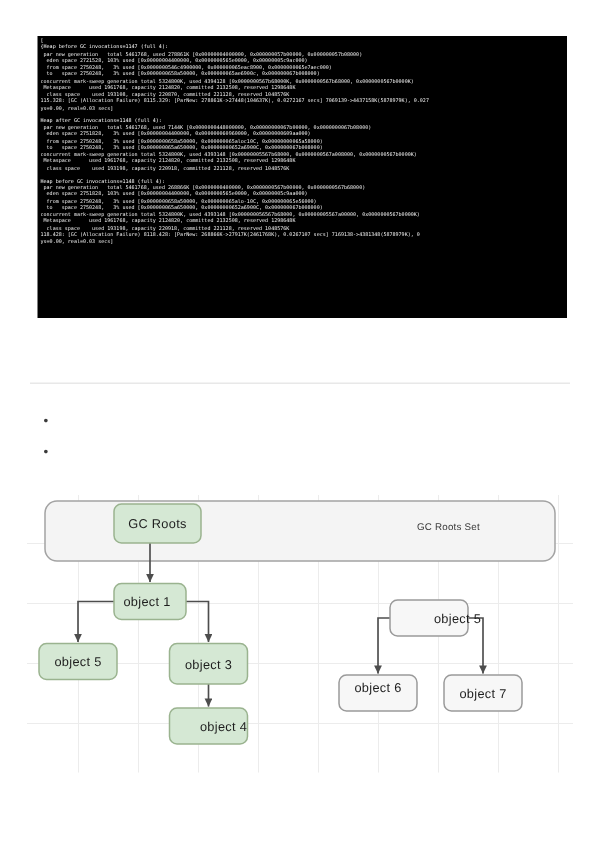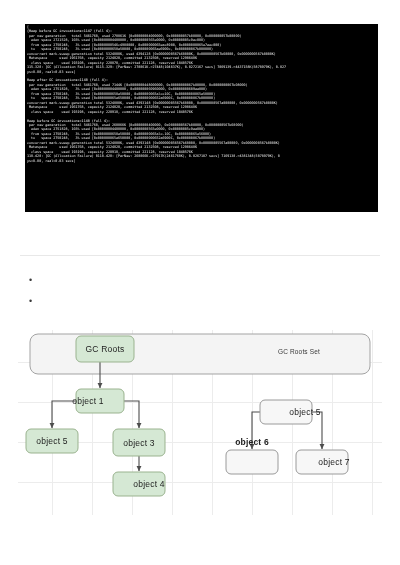--- a/index.html
+++ b/index.html
@@ -170,22 +170,22 @@
         <rect x="8" y="99" width="52" height="24" rx="5" ry="5" fill="#d5e8d4" stroke="#9ab38f" stroke-width="1"></rect>
         <rect x="95" y="99" width="52" height="27" rx="5" ry="5" fill="#d5e8d4" stroke="#9ab38f" stroke-width="1"></rect>
         <rect x="95" y="142" width="52" height="24" rx="5" ry="5" fill="#d5e8d4" stroke="#9ab38f" stroke-width="1"></rect>
         <rect x="242" y="70" width="52" height="24" rx="5" ry="5" fill="#f7f7f7" stroke="#9a9a9a" stroke-width="1"></rect>
         <rect x="208" y="120" width="52" height="24" rx="5" ry="5" fill="#f7f7f7" stroke="#9a9a9a" stroke-width="1"></rect>
         <rect x="278" y="120" width="52" height="24" rx="5" ry="5" fill="#f7f7f7" stroke="#9a9a9a" stroke-width="1"></rect>
       </g>
   </svg>
   <div id="node-labels">
       <div class="node-label" style="left: 58px; top: 6px; width: 58px; height: 26px;">GC Roots</div>
-      <div class="node-label" style="left: 46px; top: 59px; width: 48px; height: 24px;">object  1</div>
+      <div class="node-label" style="left: 56px; top: 59px; width: 48px; height: 24px;">object  1</div>
       <div class="node-label" style="left: 8px; top: 99px; width: 52px; height: 24px;">object  5</div>
       <div class="node-label" style="left: 95px; top: 99px; width: 52px; height: 27px; text-align: right;">object  3</div>
       <div class="node-label" style="left: 95px; top: 142px; width: 72px; height: 24px;">object  4</div>
       <div class="node-label" style="left: 242px; top: 70px; width: 52px; height: 24px; margin-left: 19px;">object  5</div>
-      <div class="node-label" style="left: 208px; top: 104px; width: 52px; height: 16px; font-weight: bold;">object  6</div>
-      <div class="node-label" style="left: 278px; top: 120px; width: 52px; height: 24px; padding-left: 12px;">object  7</div>
+      <div class="node-label" style="left: 208px; top: 120px; width: 52px; height: 16px;">object  6</div>
+      <div class="node-label" style="left: 278px; top: 120px; width: 52px; height: 24px;">object  7</div>
     </div>
   <div class="set-label" style="left:260px; top:18px;">GC Roots Set</div>
 </div>
 
 </body></html>

